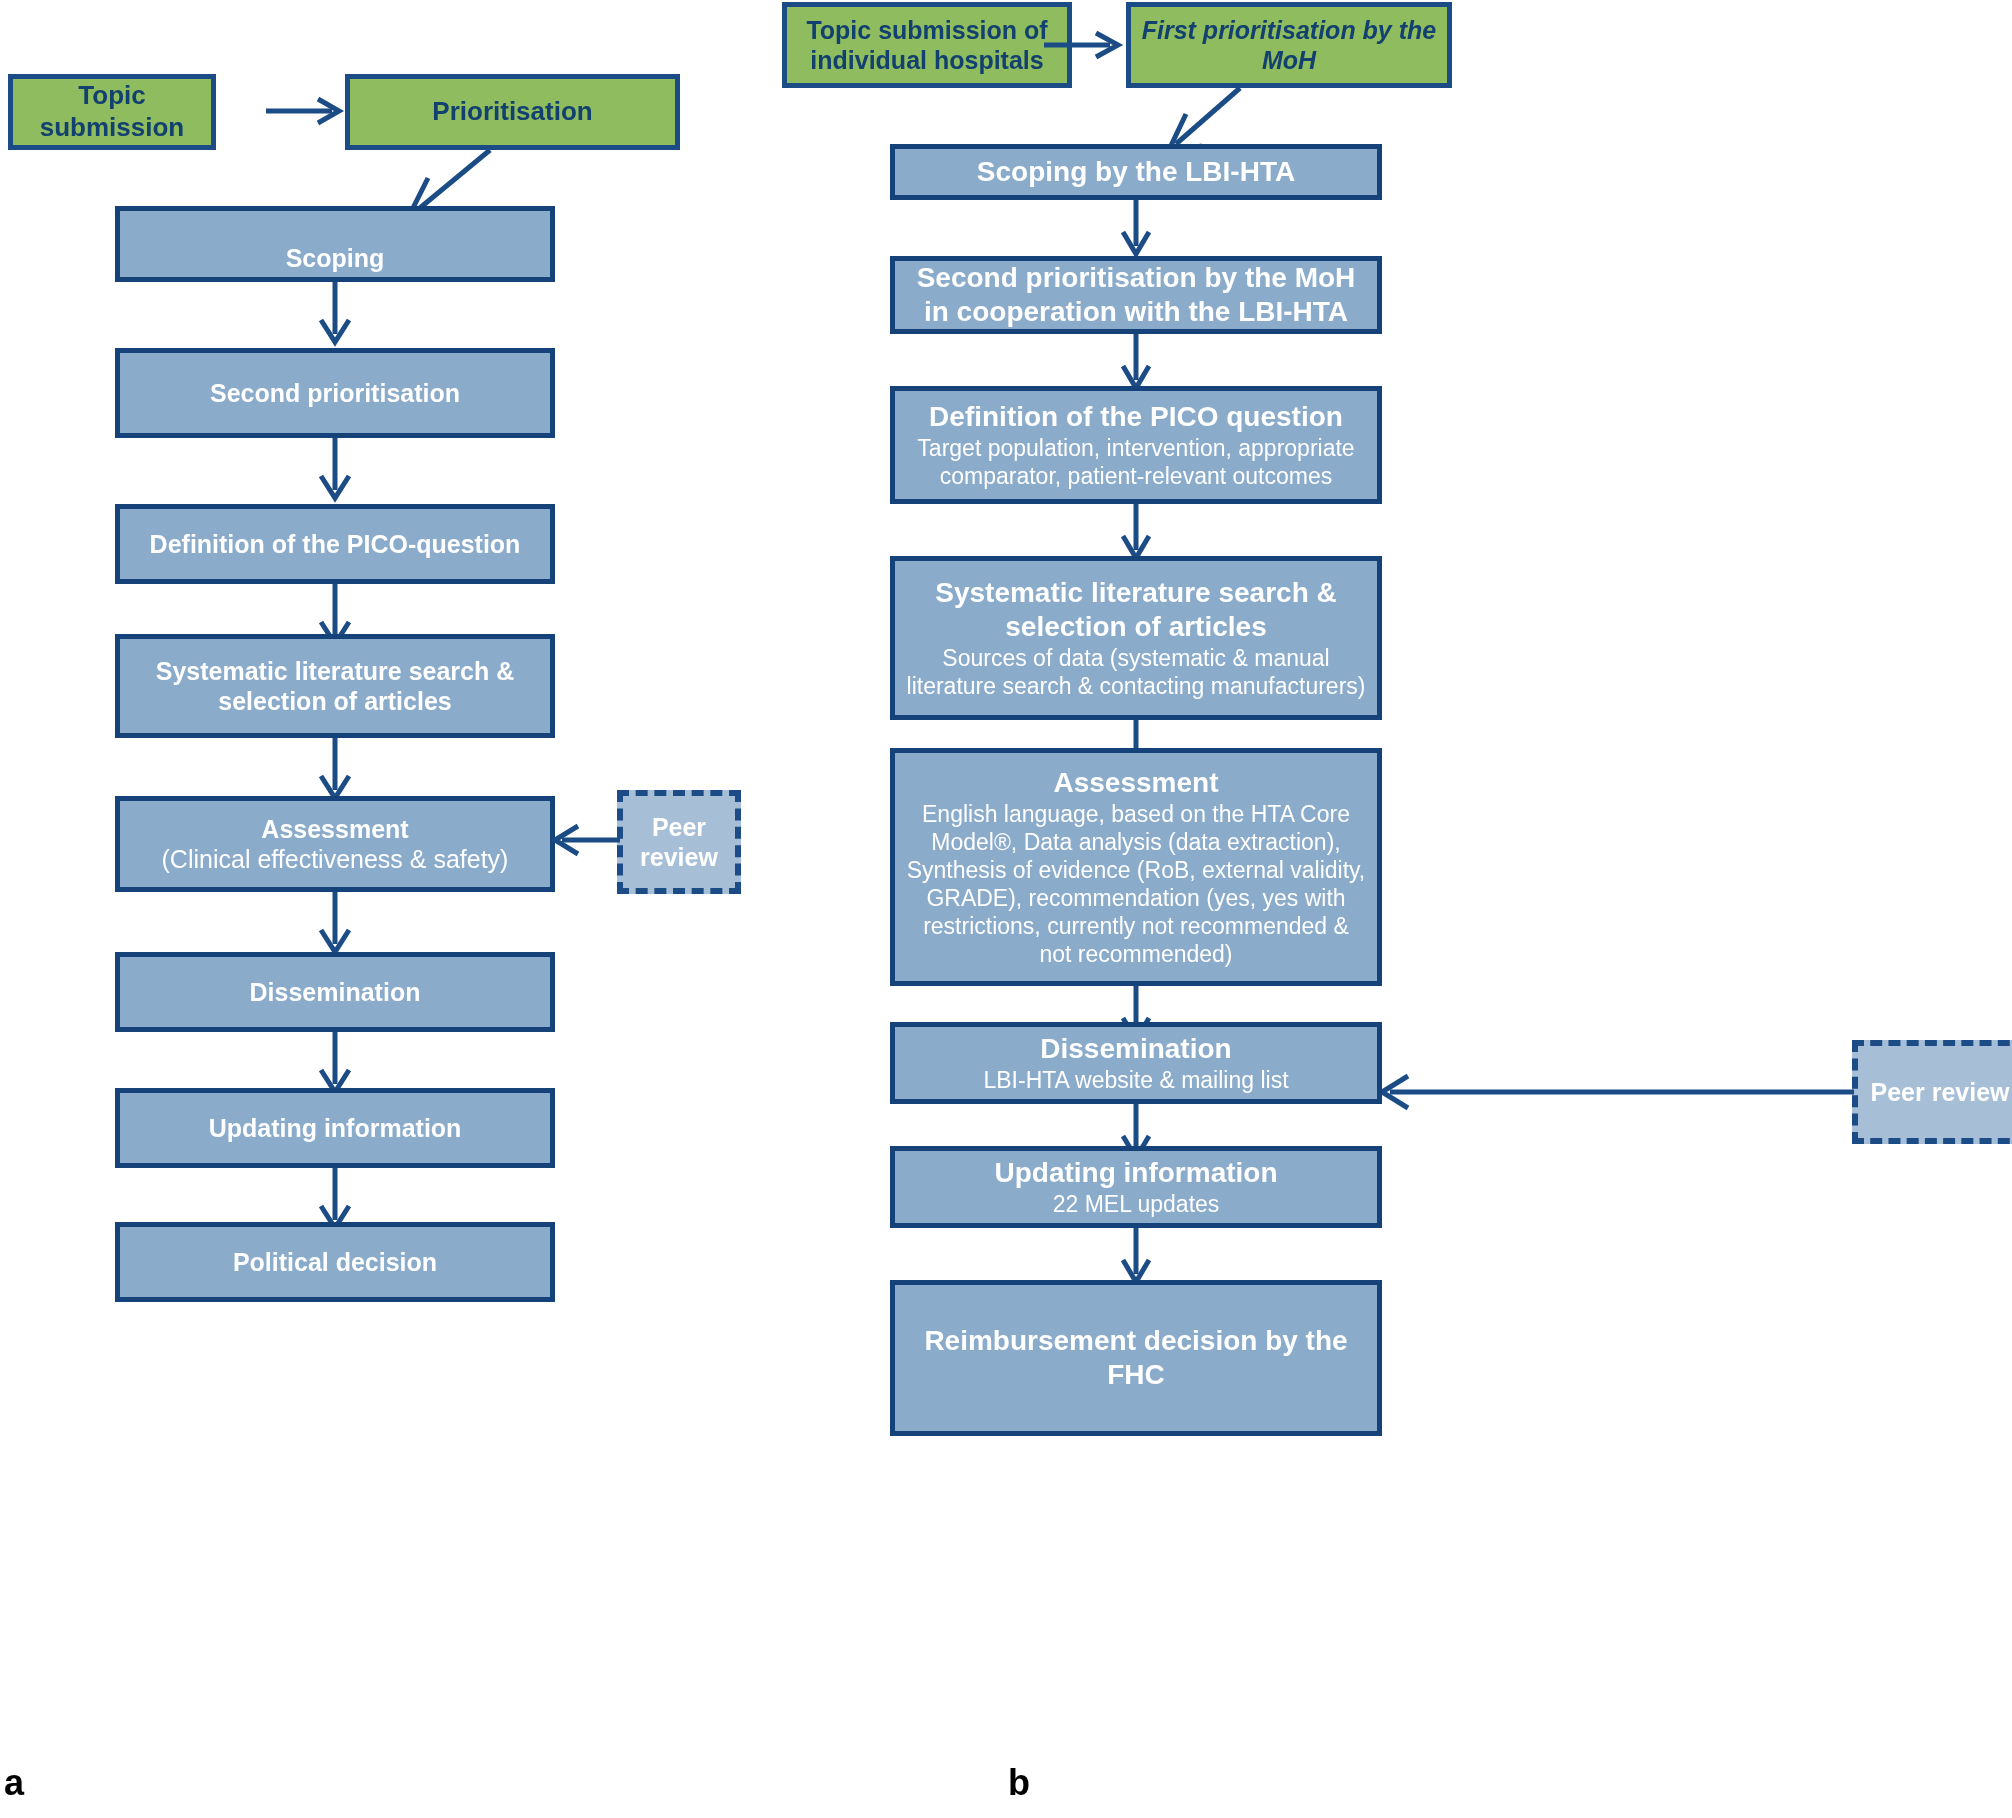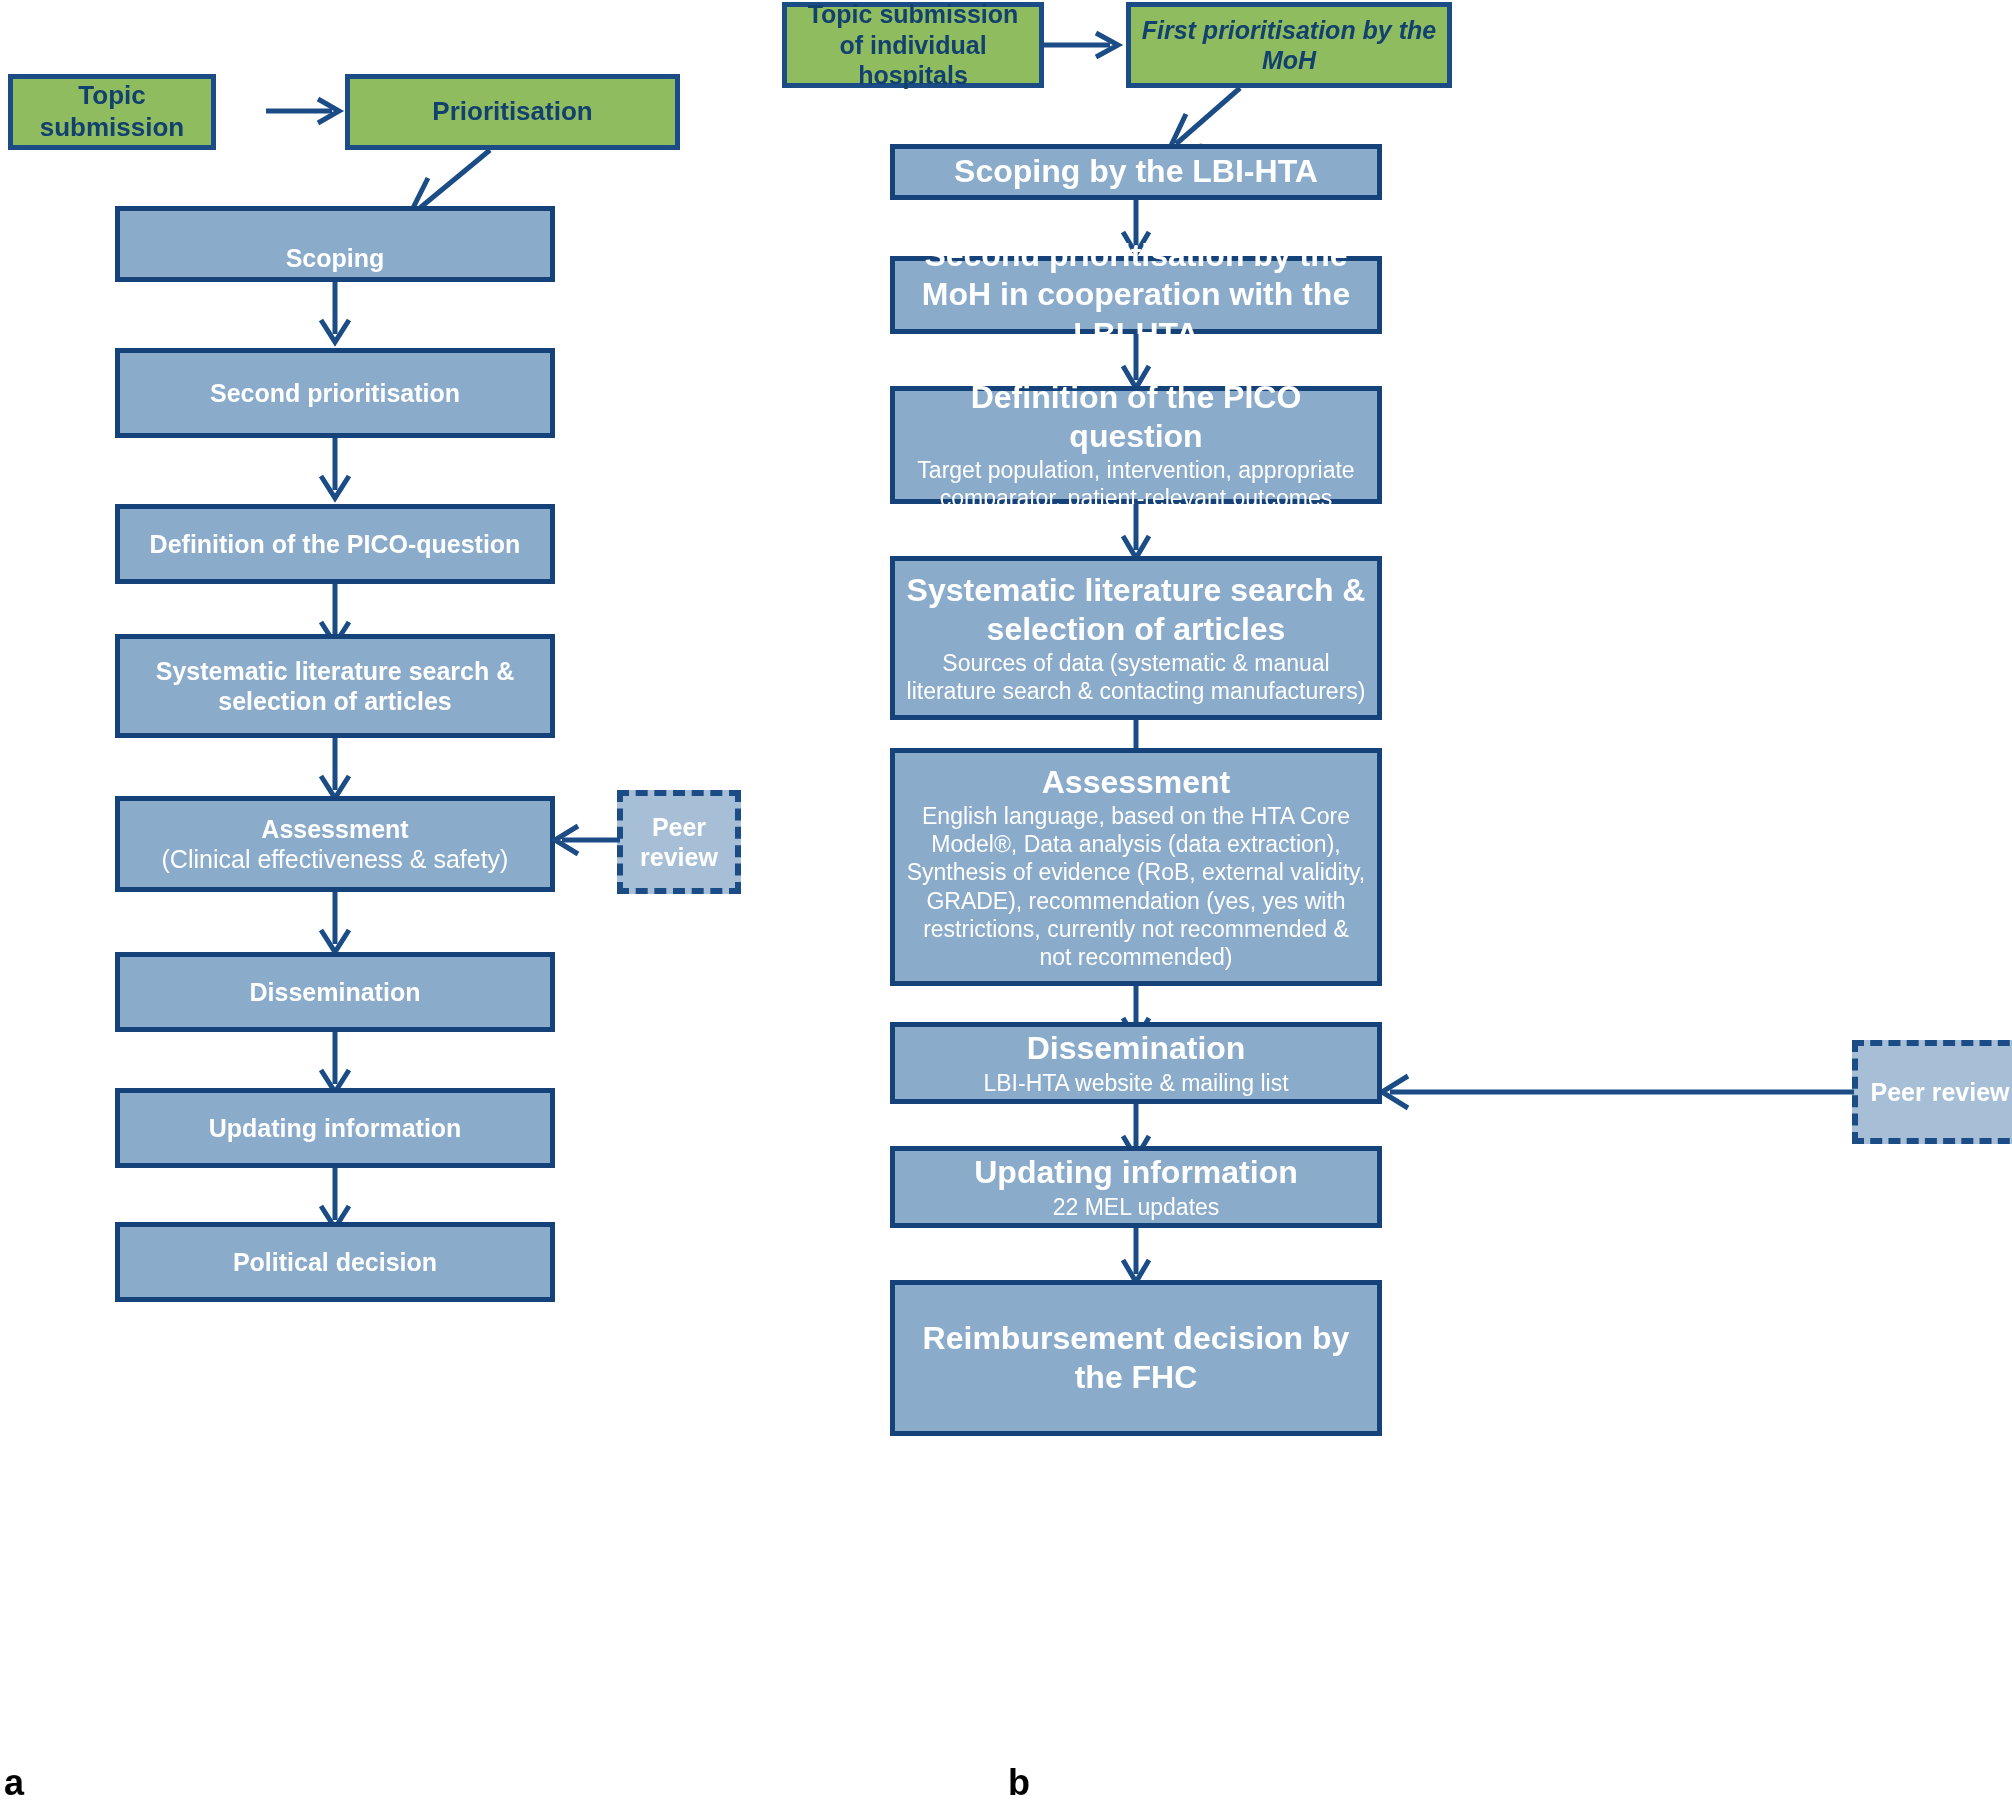--- a/index.html
+++ b/index.html
@@ -51,21 +51,21 @@
     font-weight: normal;
   }
 
   
   .pa .node .title { font-size: 25px; }
   .pa .node .sub   { font-size: 25px; }
   .pa .node.green .title { font-size: 26px; }
   .pa .node.peer .title  { font-size: 25px; font-weight: bold; }
 
   
-  .pb .node .title { font-size: 32px; }
+  .pb .node .title { font-size: 28px; }
   .pb .node .sub   { font-size: 23px; }
   .pb .node.green .title { font-size: 25px; }
   .pb .node.peer .title  { font-size: 25px; font-weight: bold; }
 
   
   .conn {
     position: absolute;
     overflow: visible;
   }
   .conn line, .conn polyline, .conn path {
@@ -182,21 +182,21 @@
 
   <div class="node blue" style="left:115px; top:1222px; width:440px; height:80px;">
     <span class="title">Political decision</span>
   </div>
 
   <div class="panel-letter" style="left:4px; top:1762px;">a</div>
 </div>
 
 <div class="pb">
 
-  <div class="node green" style="left:782px; top:2px; width:262px; height:86px;">
+  <div class="node green" style="left:782px; top:2px; width:290px; height:86px;">
     <span class="title">Topic submission of individual hospitals</span>
   </div>
 
   <div class="node green" style="left:1126px; top:2px; width:326px; height:86px;font-style:italic;">
     <span class="title">First prioritisation by the MoH</span>
   </div>
 
   <svg class="conn" style="left:1044px; top:30px; width:86px; height:30px;" viewBox="0 0 86 30">
     <line x1="0" y1="15" x2="66" y2="15"></line>
     <polyline class="arrowhead" points="52,3 74,15 52,27"></polyline>

